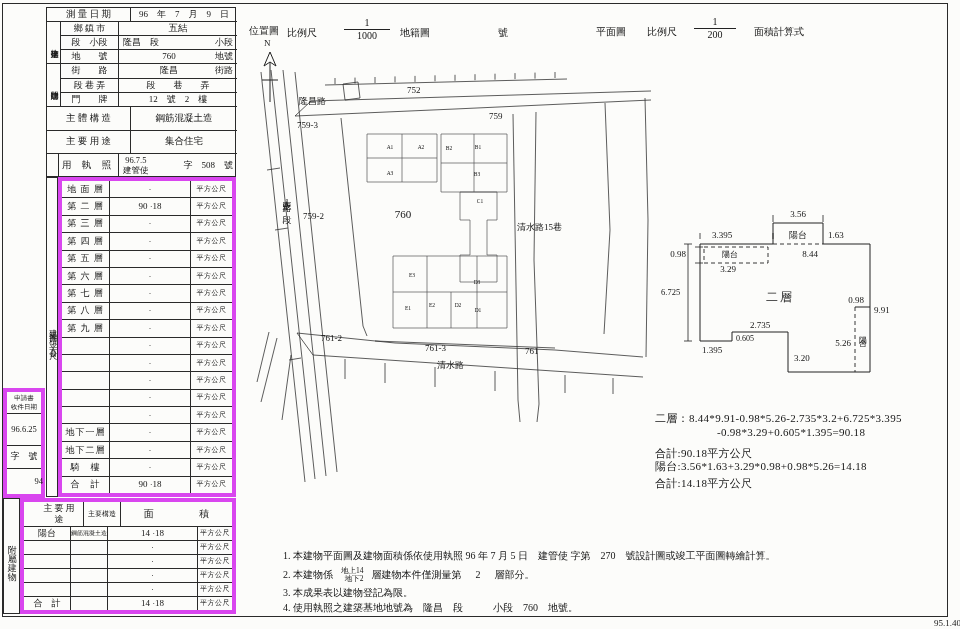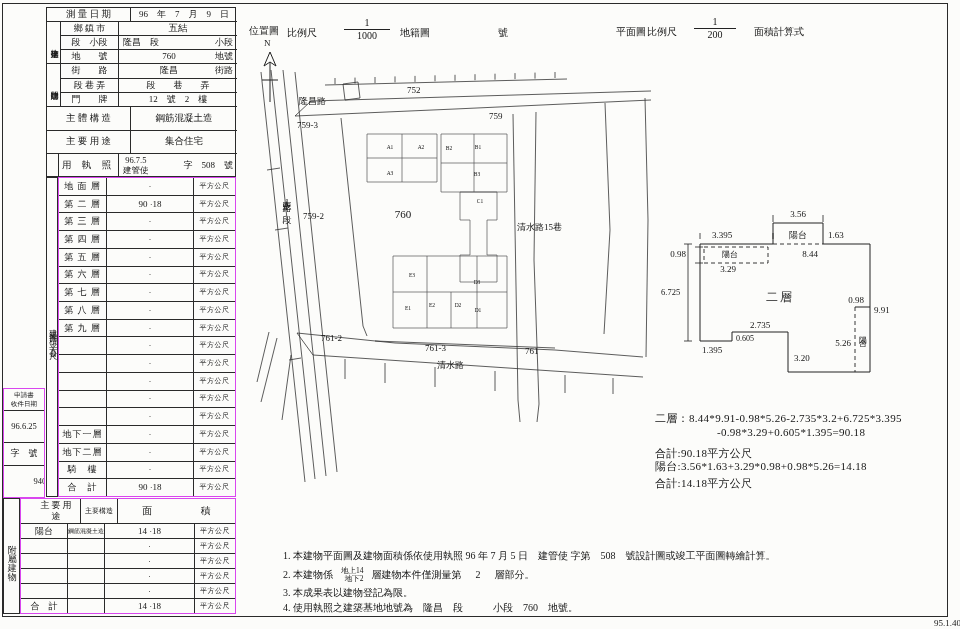--- a/index.html
+++ b/index.html
@@ -6,21 +6,21 @@
   .page{position:relative;width:960px;height:629px;background:#fcfcfa;overflow:hidden;
         font-family:"Liberation Serif","DejaVu Serif",serif;color:#151515;}
   .abs{position:absolute;box-sizing:border-box;}
   .sheet{border:1px solid #2a2a2a;}
   .txt{position:absolute;white-space:nowrap;font-size:10px;color:#151515;}
   .cell{position:absolute;box-sizing:border-box;display:flex;align-items:center;justify-content:center;
         font-size:10px;text-align:center;line-height:1.05;overflow:hidden;}
   .br{border-right:1px solid #2a2a2a;} .bb{border-bottom:1px solid #2a2a2a;}
   .vlab{writing-mode:vertical-rl;text-orientation:upright;letter-spacing:2px;}
   .sb{display:flex;justify-content:space-between;align-items:center;padding:0 4px;}
-  .wrap{position:absolute;box-sizing:border-box;border:1px solid #d946ef;display:flex;flex-direction:column;}
+  .wrap{position:absolute;box-sizing:border-box;border:4px solid #d946ef;display:flex;flex-direction:column;}
   .arow{display:flex;flex:1;border-top:1px solid #2a2a2a;min-height:0;}
   .arow:first-child{border-top:none;}
   .ac{box-sizing:border-box;border-left:1px solid #2a2a2a;display:flex;align-items:center;justify-content:center;
       overflow:hidden;line-height:1.0;}
   .ac:first-child{border-left:none;}
   .al{width:47px;font-size:9px;letter-spacing:1px;}
   .av{flex:1;font-size:9px;}
   .au{width:42px;font-size:7px;letter-spacing:0.5px;}
   .xu{width:46px;font-size:9px;}
   .xs{width:37px;font-size:6px;line-height:1.15;text-align:center;}
@@ -253,21 +253,21 @@
     <line x1="2" y1="30" x2="18" y2="30" stroke="#222" stroke-width="1"></line>
   </svg>
   <div class="txt" style="left:287px;top:26px;">比例尺</div>
   <div class="frac" style="left:344px;top:17px;width:46px;">
     <div class="num">1</div>
     <div class="den">1000</div>
   </div>
   <div class="txt" style="left:400px;top:26px;">地籍圖</div>
   <div class="txt" style="left:498px;top:26px;">號</div>
 
-  <div class="txt" style="left:596px;top:25px;margin-left:20px;">平面圖</div>
+  <div class="txt" style="left:596px;top:25px;">平面圖</div>
   <div class="txt" style="left:647px;top:25px;">比例尺</div>
   <div class="frac" style="left:694px;top:16px;width:42px;">
     <div class="num">1</div>
     <div class="den">200</div>
   </div>
   <div class="txt" style="left:754px;top:25px;">面積計算式</div>
 
   <svg style="left:255px;top:70px;" width="400" height="415" viewBox="0 0 400 415">
     <g fill="none" stroke="#333" stroke-width="0.8">
 
@@ -358,20 +358,20 @@
   <div class="txt vlab" style="left:856px;top:330px;height:36px;font-size:8px;letter-spacing:2px;">陽台</div>
 
   <div class="calc" style="left:655px;top:412px;width:300px;">
     <div>二層：8.44*9.91-0.98*5.26-2.735*3.2+6.725*3.395</div>
     <div style="padding-left:62px;">-0.98*3.29+0.605*1.395=90.18</div>
     <div style="margin-top:7px;">合計:90.18平方公尺</div>
     <div style="margin-top:0;">陽台:3.56*1.63+3.29*0.98+0.98*5.26=14.18</div>
     <div style="margin-top:3px;">合計:14.18平方公尺</div>
   </div>
 
-  <div class="note" style="left:283px;top:549px;">1. 本建物平面圖及建物面積係依使用執照 96 年 7 月 5 日　建管使 字第　508　號設計圖或竣工平面圖轉繪計算。</div>
+  <div class="note" style="left:283px;top:549px;">1. 本建物平面圖及建物面積係依使用執照 96 年 7 月 5 日　建管使 字第　270　號設計圖或竣工平面圖轉繪計算。</div>
   <div class="note" style="left:283px;top:567px;">
     <span>2. 本建物係</span><span class="stack"><span style="display:block;">地上14</span><span style="display:block;">地下2</span></span><span>層建物本件僅測量第</span><span style="margin:0 14px;">2</span><span>層部分。</span>
   </div>
   <div class="note" style="left:283px;top:586px;">3. 本成果表以建物登記為限。</div>
   <div class="note" style="left:283px;top:601px;">4. 使用執照之建築基地地號為　隆昌　段　　　小段　760　地號。</div>
 
 </div>
 
 </body></html>

